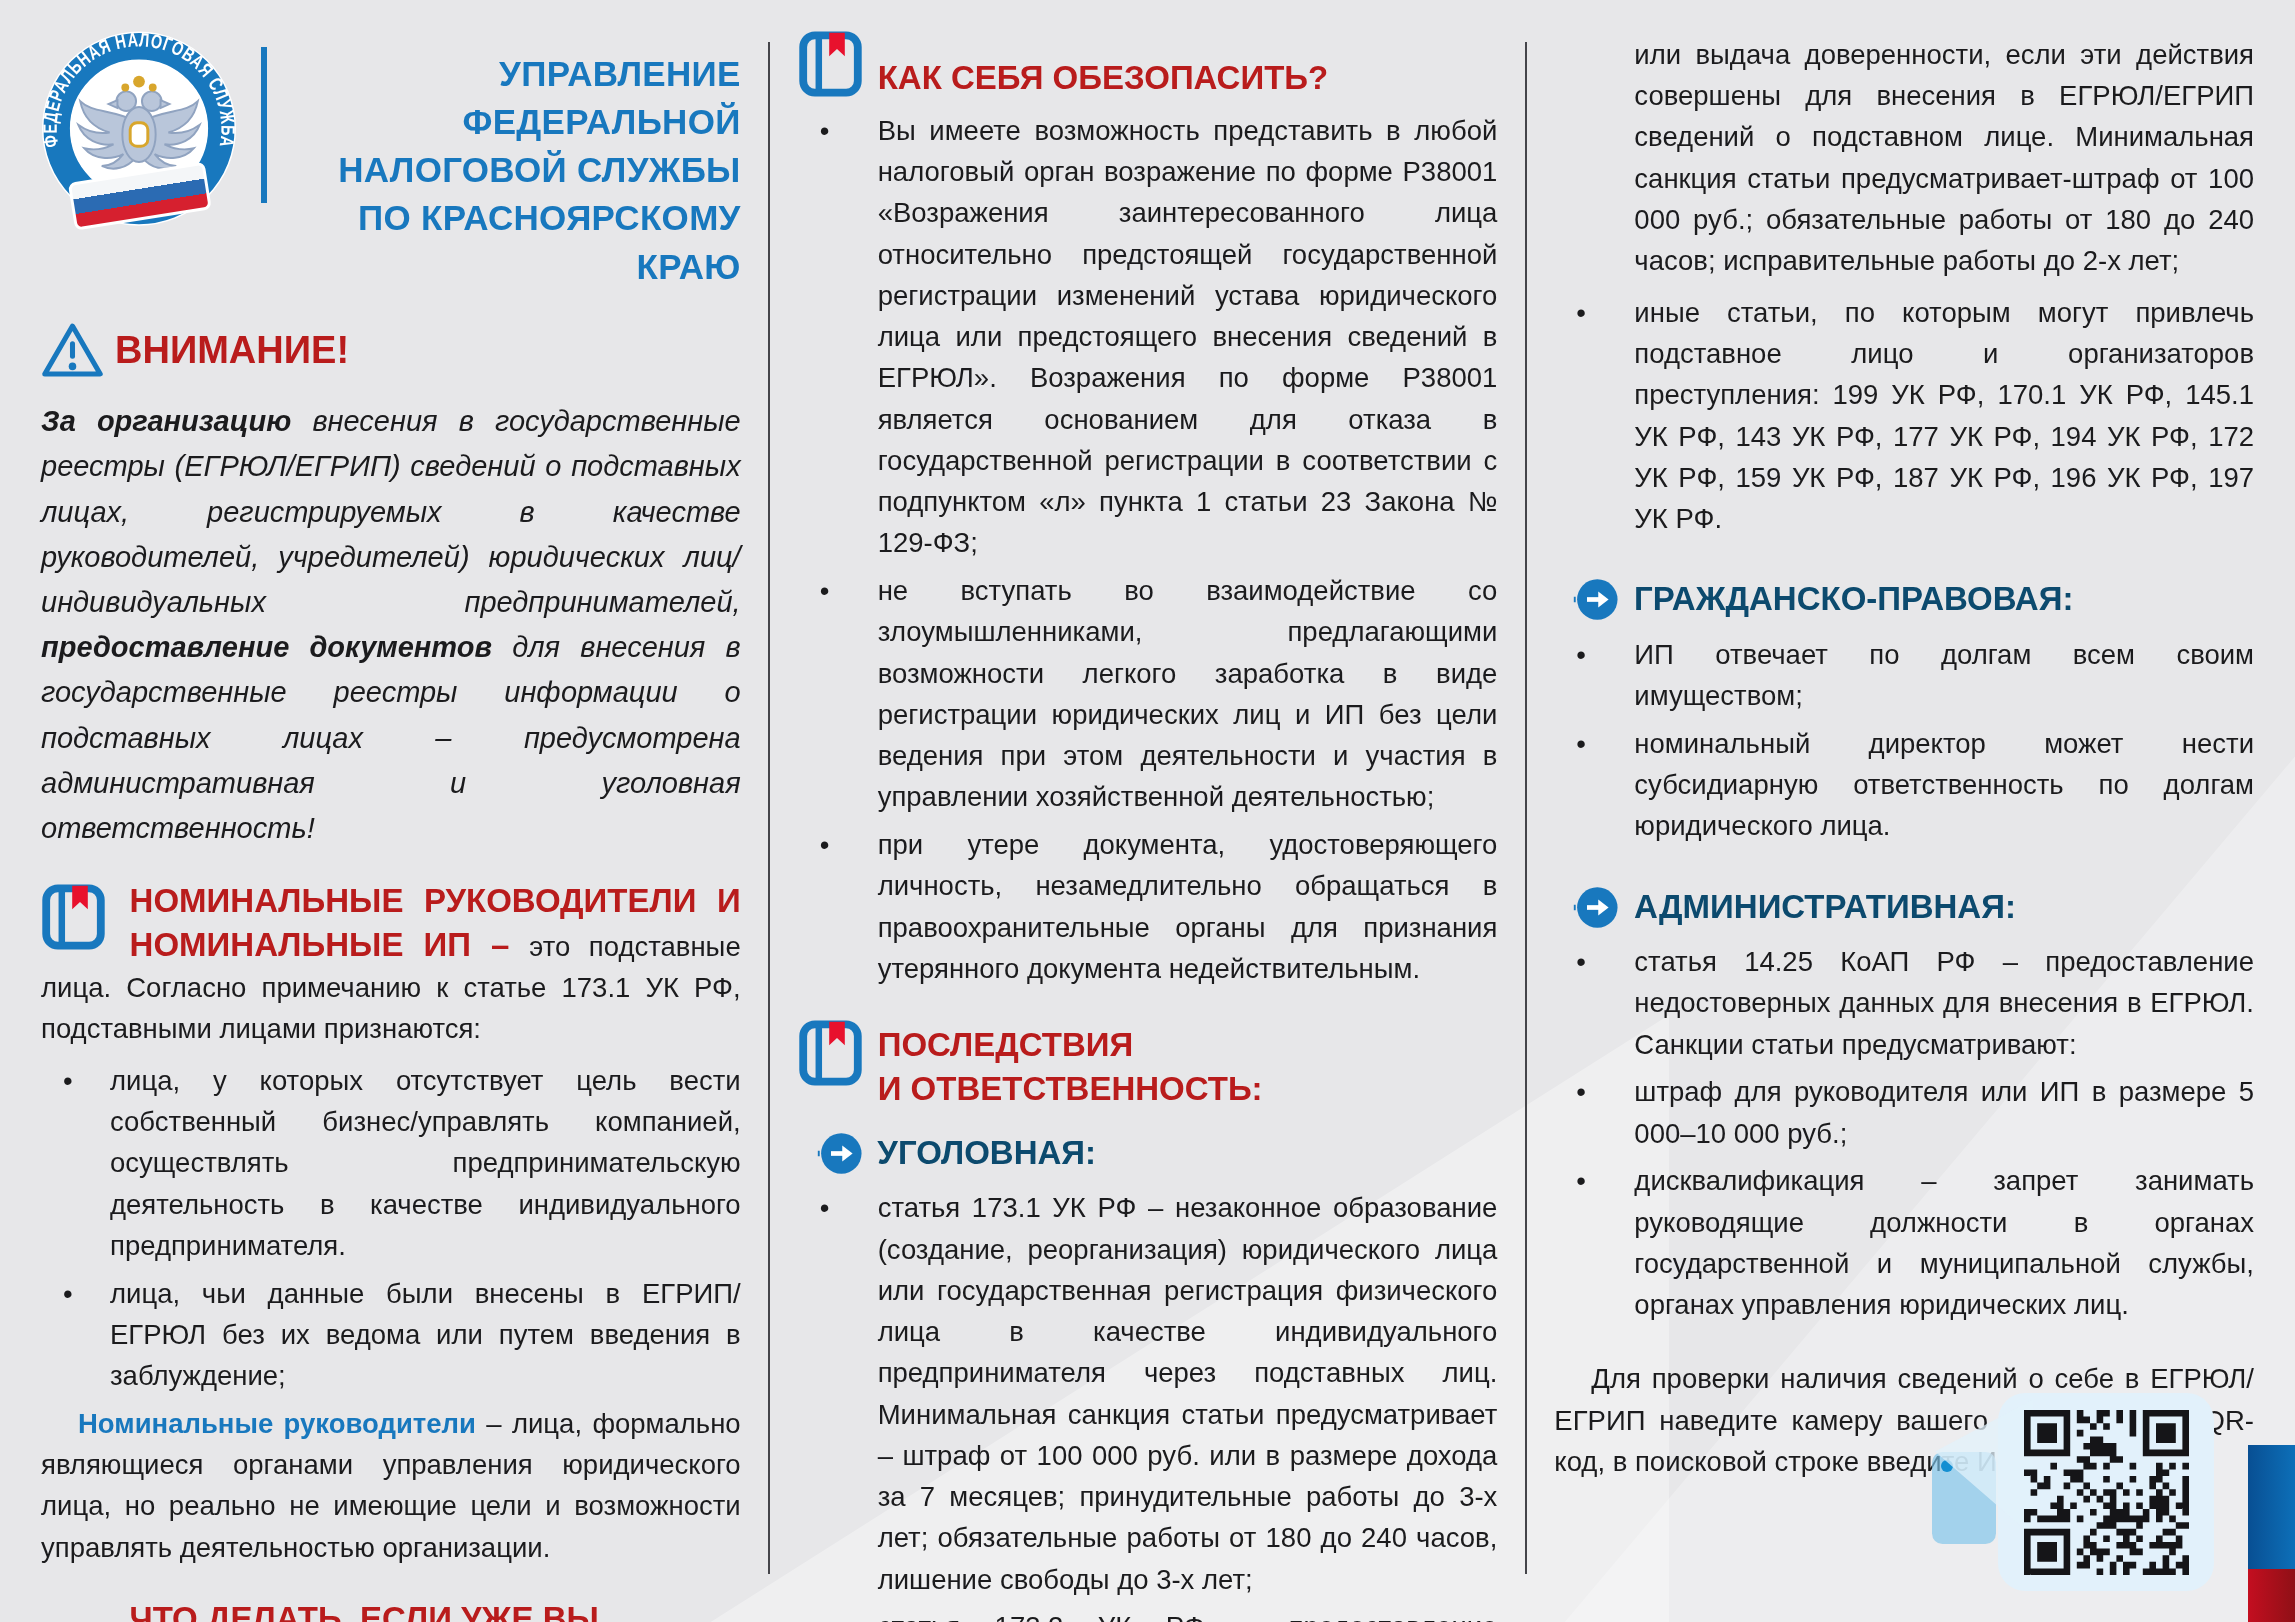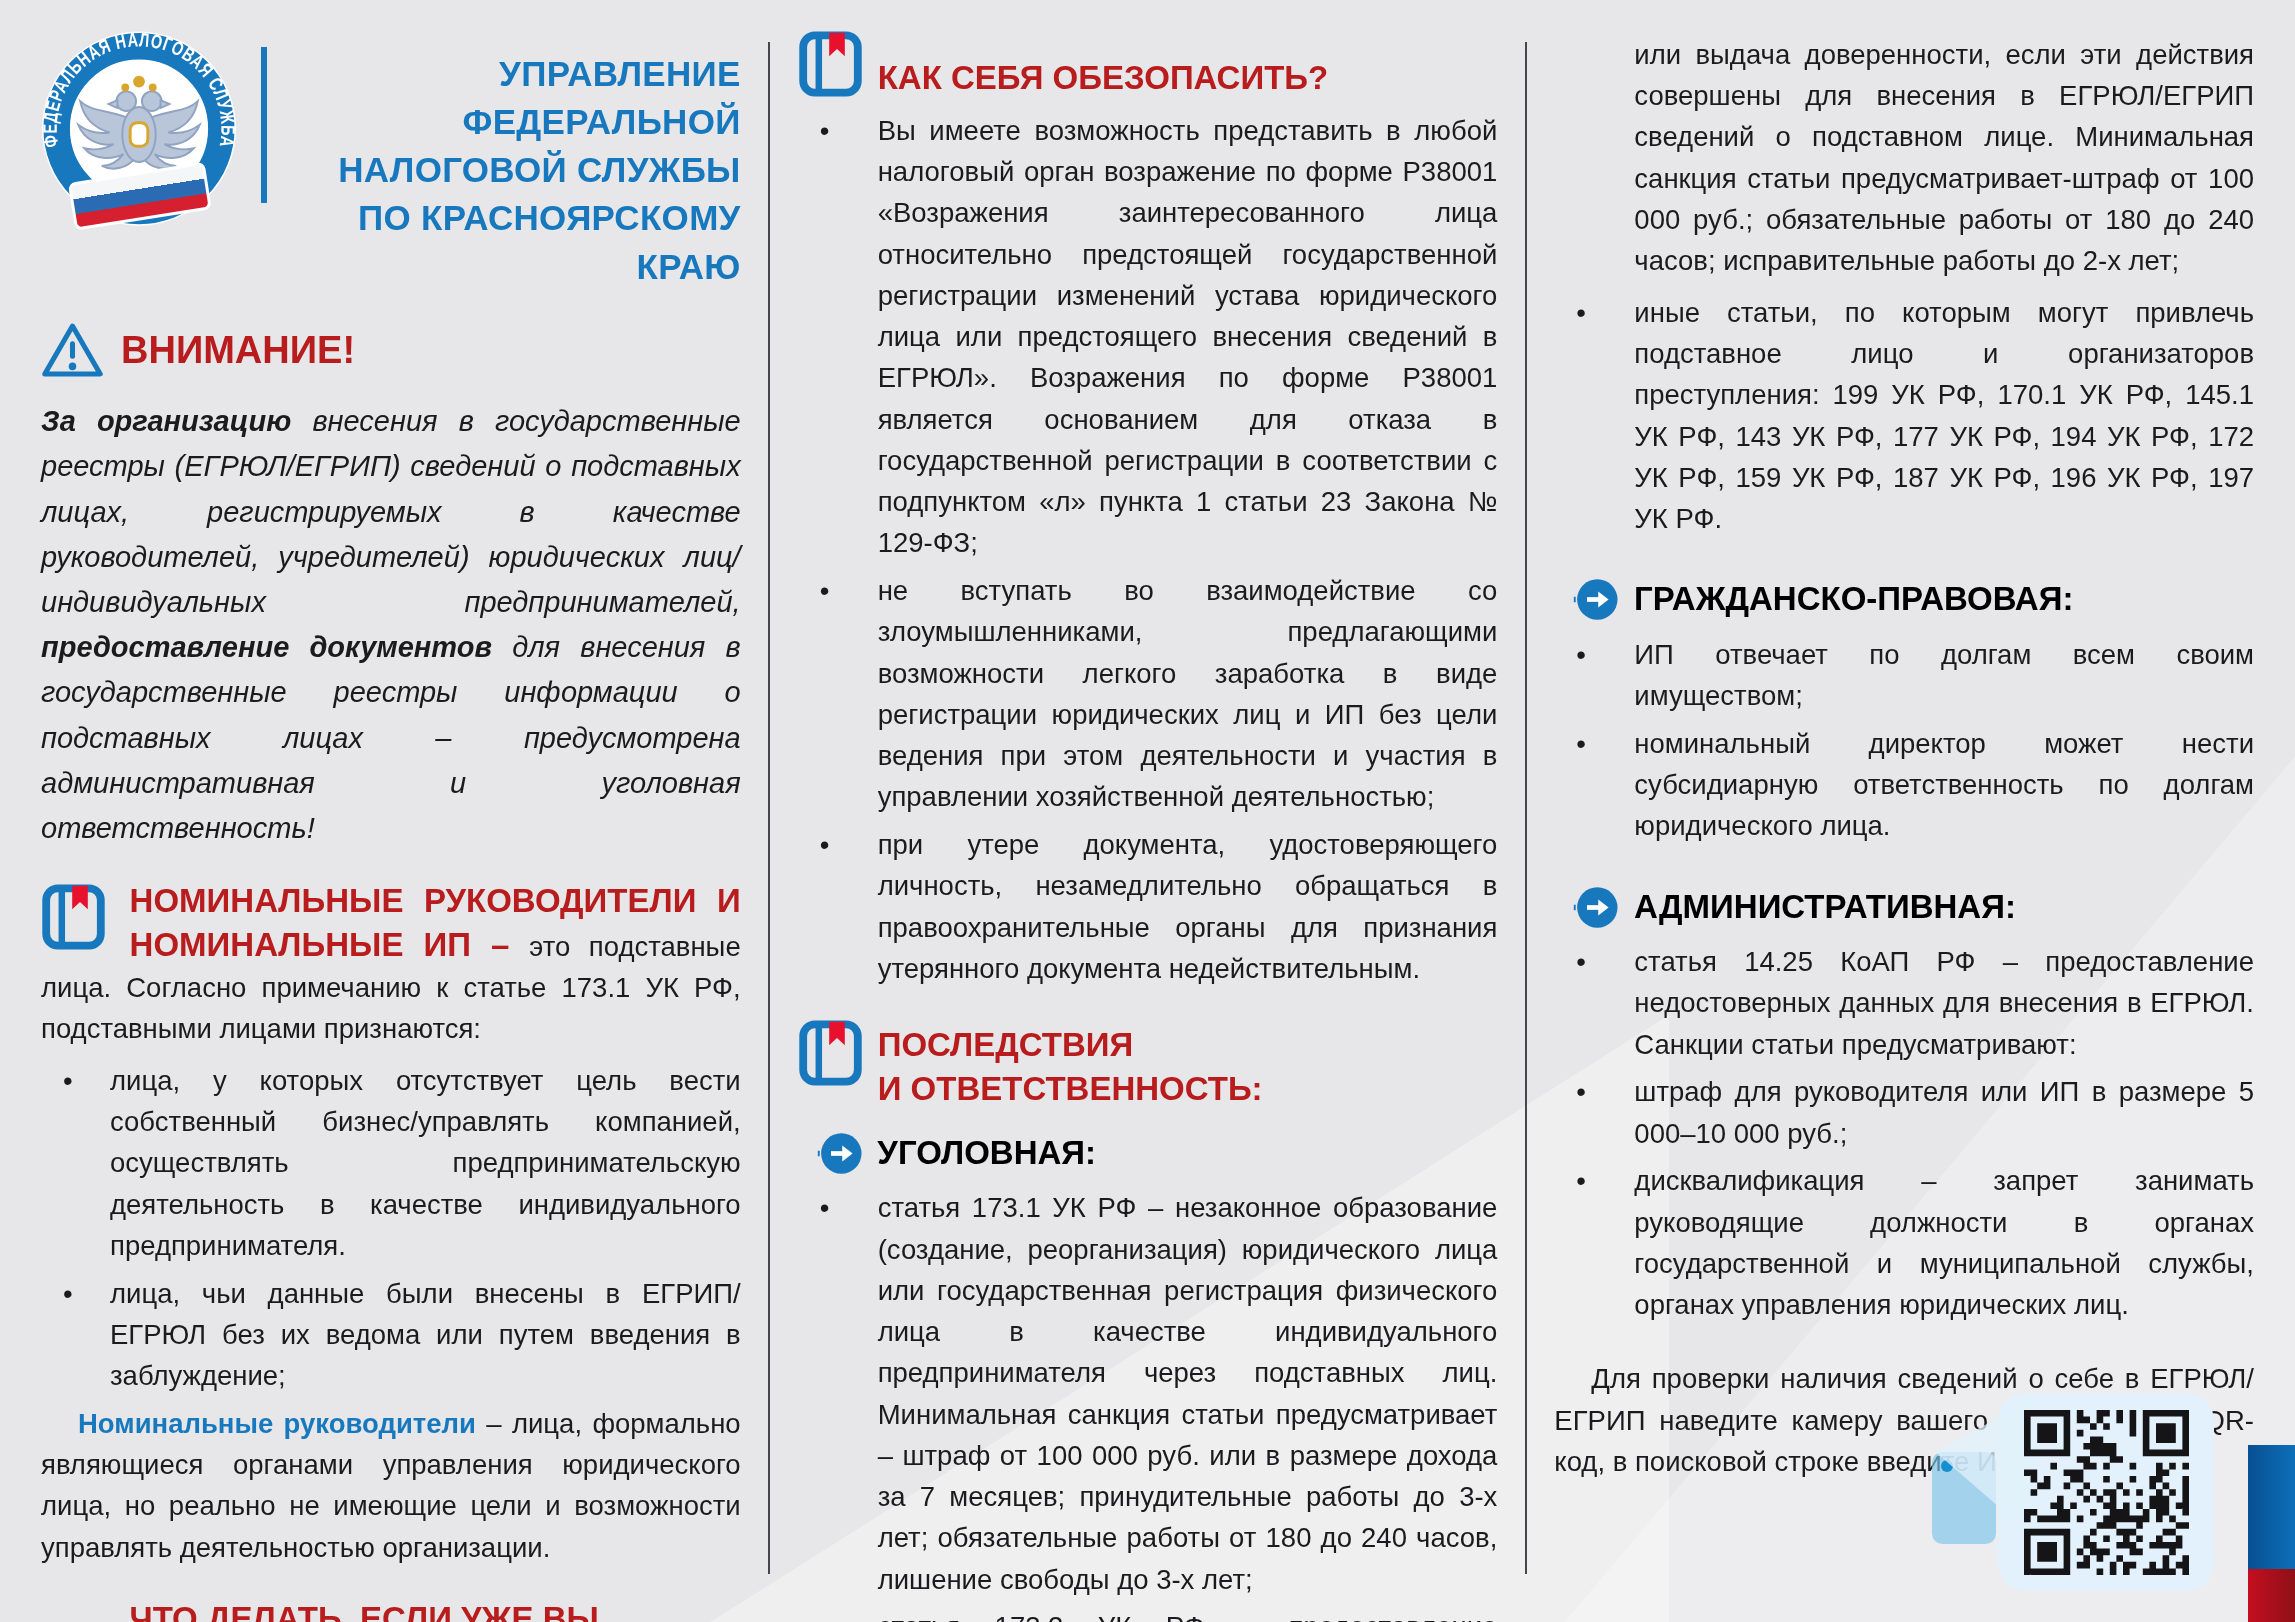--- a/index.html
+++ b/index.html
@@ -19,26 +19,26 @@
 
   
   .hdr{display:flex;align-items:flex-start;margin-bottom:30px;}
   .hdr .logo{width:196px;height:209px;flex:0 0 auto;}
   .hdr .bar{width:6.5px;height:156px;background:#1878be;margin:17px 26px 0 23.6px;flex:0 0 auto;}
   .title{margin:19.6px 0 0;font-size:35px;line-height:1.38;font-weight:bold;color:#1878be;white-space:pre-line;letter-spacing:0.3px;text-align:right;}
 
   h2,h3,h4,p,ul{margin:0;}
   .preline{white-space:pre-line;}
   .h-red{color:#b91c1c;font-weight:bold;font-size:33px;line-height:1.32;}
-  .h-blue{color:#000000;font-weight:bold;font-size:33px;line-height:1.3;}
+  .h-blue{color:#0c4a6e;font-weight:bold;font-size:33px;line-height:1.3;}
   .body, li{font-size:27.5px;line-height:1.5;text-align:justify;}
   .italic{font-style:italic;font-size:29px;line-height:1.56;margin-top:20px;}
 
   .sec{margin-top:29px;}
-  .attn-head{display:flex;align-items:center;gap:17px;margin-bottom:15.7px;}
+  .attn-head{display:flex;align-items:center;gap:11px;margin-bottom:15.7px;}
   .attn-head svg{width:63px;height:58px;flex:0 0 auto;}
   .attn-head .h-red{font-size:38px;}
 
   .float-icon{float:left;width:65px;height:68px;margin:2.6px 23.6px 6.5px 0;}
   .float-icon svg{width:65px;height:68px;}
   .row-head{display:flex;align-items:center;gap:23.6px;margin-bottom:13px;}
   .row-head .bicon{width:65px;height:68px;flex:0 0 auto;}
 
   ul{list-style:none;padding:0;margin:10.5px 0 0;}
   li{position:relative;padding-left:69px;margin-bottom:6.5px;}

